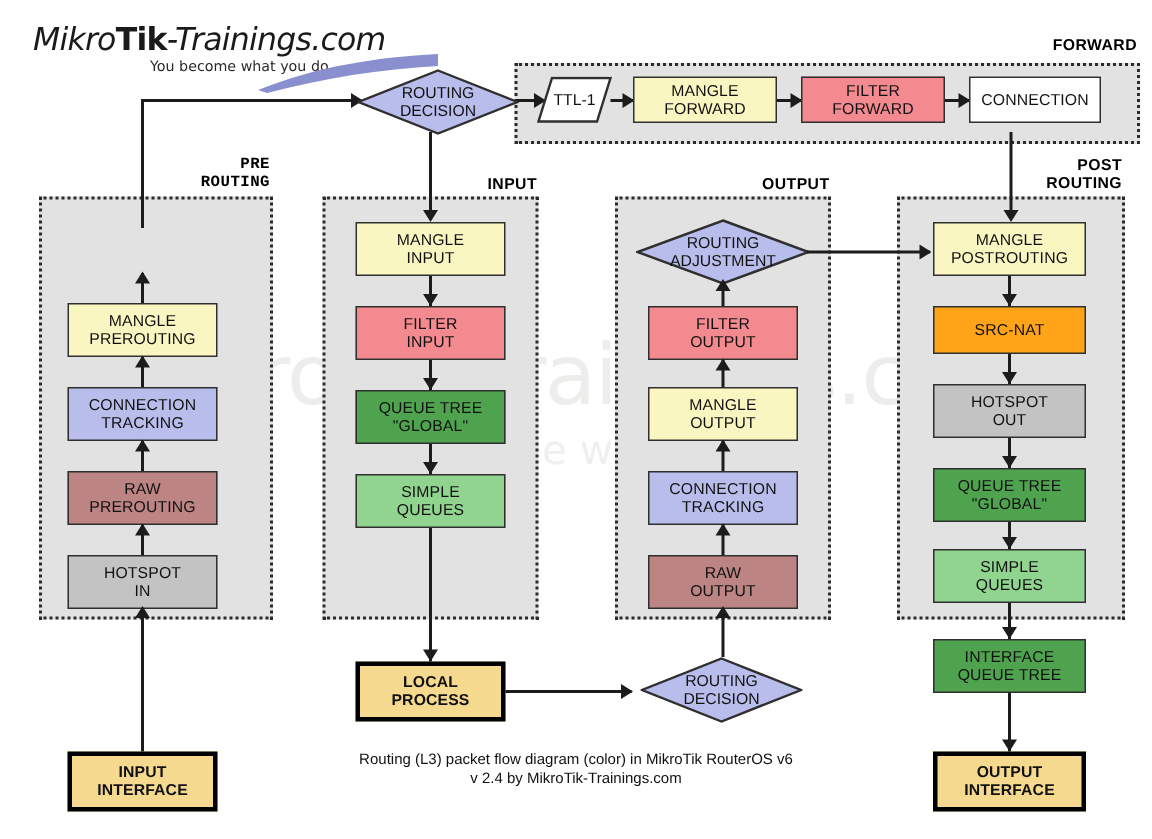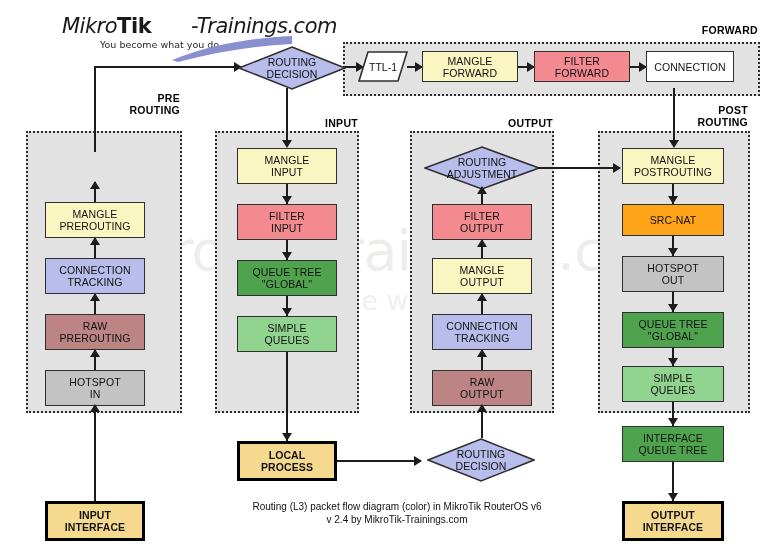--- a/index.html
+++ b/index.html
@@ -17,21 +17,21 @@
   }
 
   
   .logo-wrap { position: absolute; left: 22px; top: 14px; width: 250px; height: 44px; }
   .logo-main {
     font-family: "DejaVu Sans", sans-serif;
     font-size: 21px; color: #1a1a1a; letter-spacing: -0.5px;
     white-space: nowrap;
   }
   .logo-main .b { font-weight: bold; }
-  .logo-main .it { font-style: italic; margin-left: 40px; }
+  .logo-main .it { font-style: italic; }
   .logo-tag {
     font-family: "DejaVu Sans", sans-serif;
     font-size: 9.5px; color: #2a2a2a;
     margin-top: 1px; margin-left: 78px; white-space: nowrap;
   }
   .logo-swoosh {
     position: absolute; right: -20px; top: 22px;
     width: 120px; height: 26px; overflow: hidden;
   }
 
@@ -128,21 +128,21 @@
   }
   .arrow.right {
     border-top: 5px solid transparent;
     border-bottom: 5px solid transparent;
     border-left: 8px solid #1c1c1c;
   }
 
   
   .caption {
     position: absolute;
-    left: 197px; top: 500px; width: 400px;
+    left: 184px; top: 500px; width: 400px;
     text-align: center;
     font-size: 10px; line-height: 13px; color: #111;
     white-space: pre-line;
   }
 </style>
 </head>
 <body>
 
 <div id="canvas">
 
@@ -158,21 +158,21 @@
 
   <div class="watermark">
     <div class="wm1">MikroTik-Trainings.com</div>
     <div class="wm2">You become what you do</div>
   </div>
 
   <div class="chain-box" style="left:343px; top:42px; width:417px; height:54px;"></div>
   <div class="chain-label" style="left:640px; top:24px; width:118px;">FORWARD</div>
 
   <div class="chain-box" style="left:26px; top:131px; width:156px; height:282px;"></div>
-  <div class="chain-label" style="left:62px; top:92px; width:118px;">PRE
+  <div class="chain-label" style="left:62px; top:104px; width:118px;font-family:Liberation Mono, monospace;">PRE
 ROUTING</div>
 
   <div class="chain-box" style="left:215px; top:131px; width:144px; height:282px;"></div>
   <div class="chain-label" style="left:240px; top:117px; width:118px;">INPUT</div>
 
   <div class="chain-box" style="left:410px; top:131px; width:144px; height:282px;"></div>
   <div class="chain-label" style="left:435px; top:117px; width:118px;">OUTPUT</div>
 
   <div class="chain-box" style="left:598px; top:131px; width:152px; height:282px;"></div>
   <div class="chain-label" style="left:630px; top:104px; width:118px;">POST

